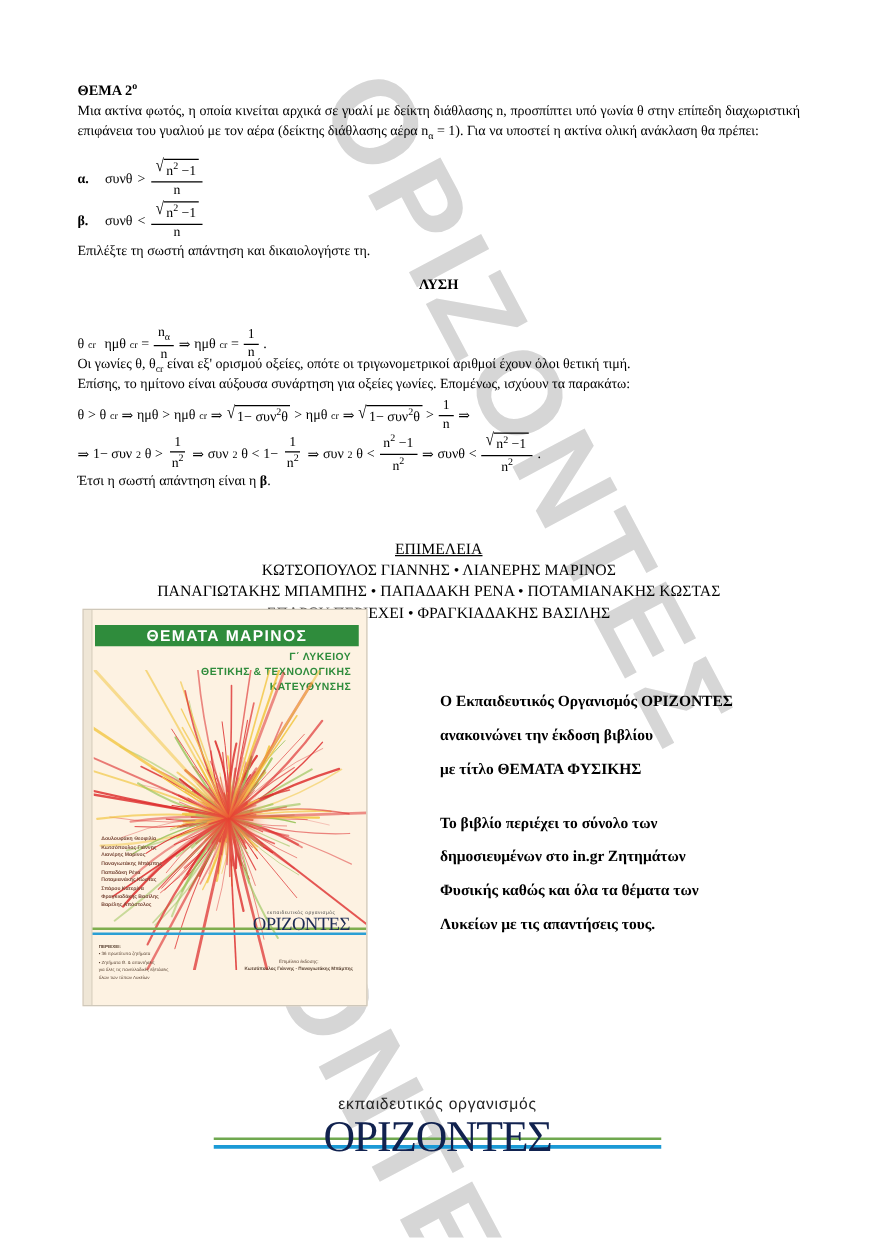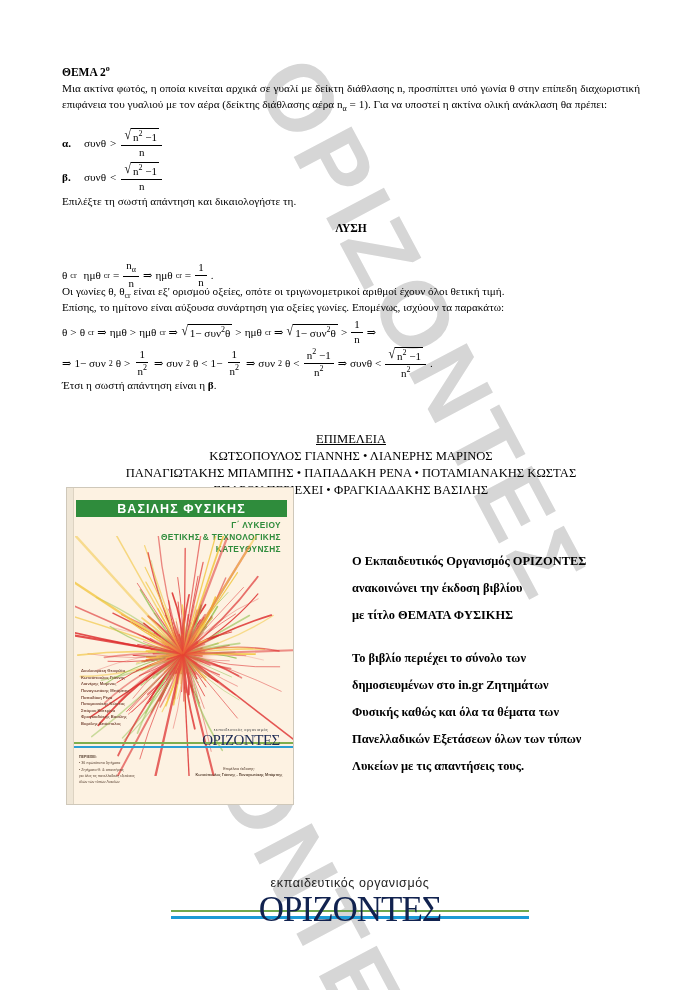--- a/index.html
+++ b/index.html
@@ -513,21 +513,21 @@
     <div class="credits-title">ΕΠΙΜΕΛΕΙΑ</div>
     <div>ΚΩΤΣΟΠΟΥΛΟΣ ΓΙΑΝΝΗΣ • ΛΙΑΝΕΡΗΣ ΜΑΡΙΝΟΣ</div>
     <div>ΠΑΝΑΓΙΩΤΑΚΗΣ ΜΠΑΜΠΗΣ • ΠΑΠΑΔΑΚΗ ΡΕΝΑ • ΠΟΤΑΜΙΑΝΑΚΗΣ ΚΩΣΤΑΣ</div>
     <div>ΣΠΑΡΟΥ ΠΕΡΙΕΧΕΙ • ΦΡΑΓΚΙΑΔΑΚΗΣ ΒΑΣΙΛΗΣ</div>
   </div>
 
   <div id="book-cover">
     <div class="cover-spine"></div>
 
     <div class="cover-banner">
-      <span class="cover-banner-text">ΒΑΣΙΛΗΣ ΦΥΣΙΚΗΣ</span>
+      <span class="cover-banner-text">ΘΕΜΑΤΑ ΜΑΡΙΝΟΣ</span>
     </div>
 
     <div class="cover-sub cover-sub-1">
       <div>Γ΄ ΛΥΚΕΙΟΥ</div>
       <div>ΘΕΤΙΚΗΣ &amp; ΤΕΧΝΟΛΟΓΙΚΗΣ</div>
       <div>ΚΑΤΕΥΘΥΝΣΗΣ</div>
     </div>
 
     <svg class="cover-burst" viewBox="0 0 218 240">
       <defs>
@@ -925,21 +925,20 @@
   </div>
 
   <div id="promo">
     <div>Ο Εκπαιδευτικός Οργανισμός ΟΡΙΖΟΝΤΕΣ</div>
     <div>ανακοινώνει την έκδοση βιβλίου</div>
     <div>με τίτλο ΘΕΜΑΤΑ ΦΥΣΙΚΗΣ</div>
     <div class="promo-gap"></div>
     <div>Το βιβλίο περιέχει το σύνολο των</div>
     <div>δημοσιευμένων στο in.gr Ζητημάτων</div>
     <div>Φυσικής καθώς και όλα τα θέματα των</div>
-    <div>Πανελλαδικών Εξετάσεων όλων των τύπων</div>
     <div>Λυκείων με τις απαντήσεις τους.</div>
   </div>
 
   <div id="footer-logo">
     <div class="footer-tag">εκπαιδευτικός  οργανισμός</div>
     <div class="footer-name-wrap">
       <div class="footer-rule footer-rule-green"></div>
       <div class="footer-rule footer-rule-blue"></div>
       <div class="footer-name">ΟΡΙΖΟΝΤΕΣ</div>
     </div>

